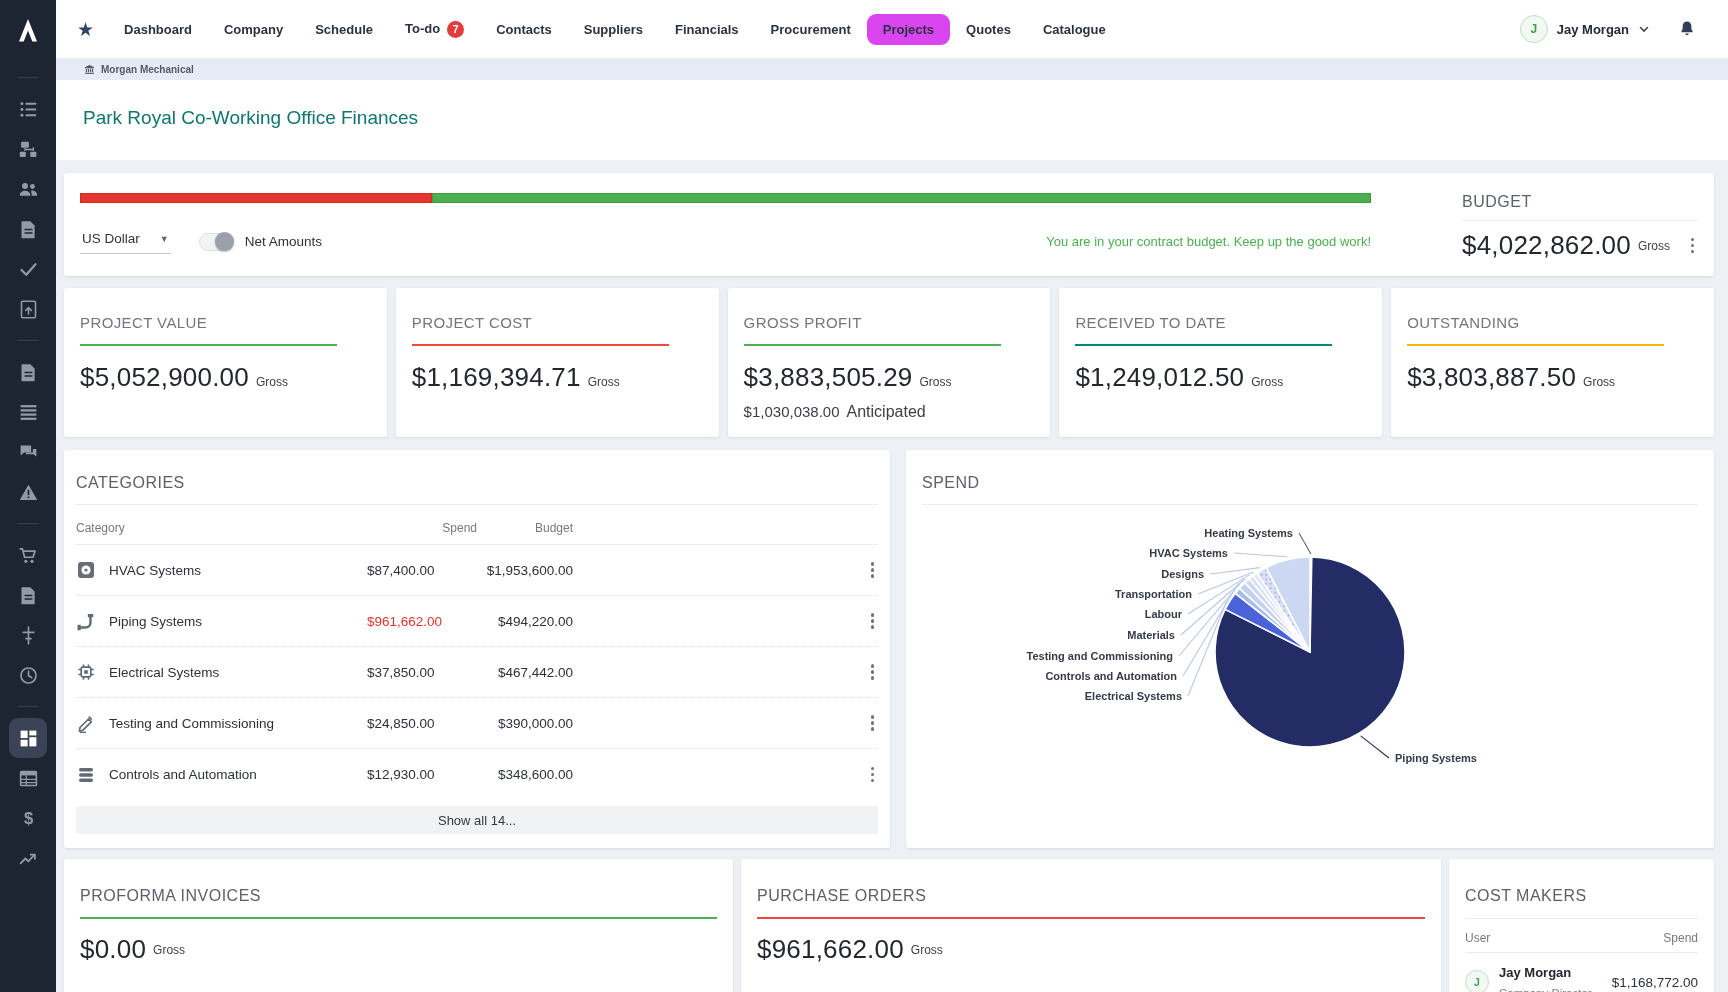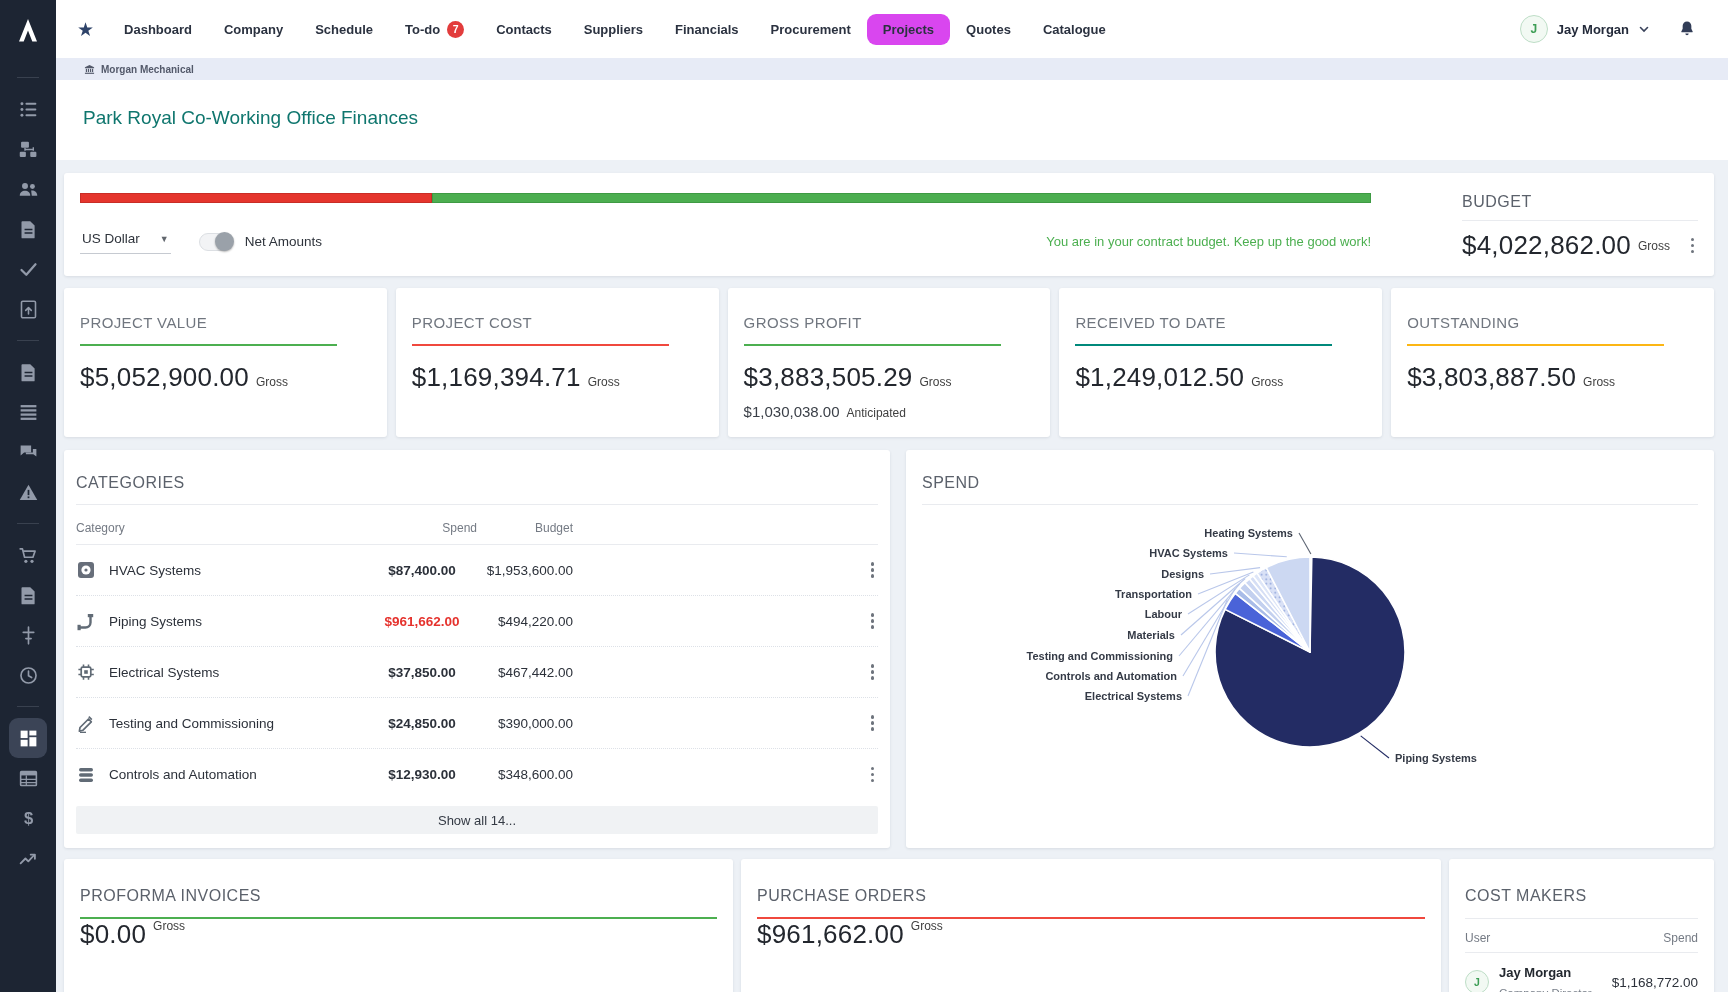--- a/index.html
+++ b/index.html
@@ -10,21 +10,21 @@
 .logo{height:58px;display:flex;align-items:center;justify-content:center}
 .side-icons{flex:1;display:flex;flex-direction:column;align-items:center;padding-top:8px}
 .side-item{height:40px;width:38px;display:flex;align-items:center;justify-content:center;border-radius:9px;color:#929aa9;cursor:pointer;flex-shrink:0}
 .side-item svg{width:21px;height:21px}
 .side-item.active{background:#3b4456;color:#fff}
 .side-div{width:22px;border-top:1px solid #39414f;margin:11px 0;flex-shrink:0}
 
 .main{flex:1;display:flex;flex-direction:column;min-width:0}
 .topnav{height:58px;background:#fff;display:flex;align-items:center;padding-left:21px;flex-shrink:0}
 .star{color:#2e4369;font-size:19px;margin-right:14px;cursor:pointer;line-height:1}
-.nav-item{padding:8px 16px;font-size:13px;font-weight:600;color:#2b3240;border-radius:9px;display:flex;align-items:center;cursor:pointer;white-space:nowrap}
+.nav-item{padding:8px 16px;font-size:13px;font-weight:600;color:#2b3240;border-radius:9px;display:flex;cursor:pointer;white-space:nowrap}
 .nav-item.active{background:#d946ef}
 .badge{background:#e23c3c;color:#fff;border-radius:50%;min-width:17px;height:17px;font-size:10.5px;display:flex;align-items:center;justify-content:center;margin-left:7px;font-weight:700}
 .userbox{margin-left:auto;display:flex;align-items:center;gap:9px;cursor:pointer}
 .avatar{width:28px;height:28px;border-radius:50%;background:#f2f9f3;border:1px solid #bedec7;color:#3d9e55;font-size:12px;font-weight:700;display:flex;align-items:center;justify-content:center}
 .uname{font-size:13px;font-weight:700;color:#232a3a}
 .chev{color:#39425a;display:flex}
 .bell{margin:0 31px 0 27px;color:#323d57;cursor:pointer;display:flex}
 
 .breadcrumb{height:22px;background:#e7ebf6;display:flex;align-items:center;padding-left:28px;gap:6px;flex-shrink:0}
 .breadcrumb span{font-size:10px;font-weight:700;color:#53596a;cursor:pointer}
@@ -58,47 +58,47 @@
 .b-right .hr{margin-top:9px}
 .b-val-row{display:flex;align-items:center;margin-top:9px}
 .b-val-row .kebab{margin-left:auto}
 
 .kpi-row{display:flex;gap:9px;height:149px;margin-bottom:13px}
 .kpi{flex:1;padding:26px 16px 0}
 .kpi-label{font-size:15px;color:#70767f;letter-spacing:.4px;white-space:nowrap}
 .kpi-line{width:257px;height:2px;margin-top:13px}
 .kpi-val{display:flex;align-items:baseline;margin-top:16px}
 .kpi-extra{margin-top:10px;font-size:15px;color:#3a3f47}
-.kpi-extra .unit{font-size:12px}
+.kpi-extra .unit{font-size:16px}
 
 .mid-row{display:flex;gap:16px;height:398px;margin-bottom:11px}
 .cats{width:826px;padding:24px 12px 0}
 .cats .hr{margin-top:12px}
 .t-head{display:grid;grid-template-columns:291px 110px 96px 1fr;align-items:center;height:34px;margin-top:6px;border-bottom:1px solid #e9ebef;font-size:12px;color:#747a84}
 .t-head .col-r{text-align:right}
 .t-row{display:grid;grid-template-columns:291px 110px 96px 1fr;align-items:center;height:51px;border-bottom:1px dotted #dde1e7;font-size:13.5px;color:#2c313a}
 .t-row:last-of-type{border-bottom:none}
 .t-name{display:flex;align-items:center;gap:13px}
 .t-name svg{width:20px;height:20px;color:#61localhost6b76}
 .t-name svg{color:#616b76}
-.t-spend{text-align:center;font-weight:700}
+.t-spend{text-align:left;font-weight:400}
 .t-budget{text-align:right}
 .t-kebab{justify-self:end}
 .showall{margin-top:6px;height:28px;background:#f0f2f4;border-radius:2px;display:flex;align-items:center;justify-content:center;font-size:13px;color:#343a44;cursor:pointer}
 .spend-card{flex:1;padding:24px 16px 0}
 .spend-card .hr{margin-top:12px}
 .chart-wrap{position:relative}
 
 .bot-row{display:flex;gap:8px;height:180px}
 .bot-card{padding:28px 16px 0}
 .proforma{width:669px}
 .purchase{width:700px}
 .costmakers{width:265px}
 .bot-line{height:2px;margin-top:12px}
-.bot-val{display:flex;align-items:flex-start;}
+.bot-val{display:flex;align-items:center;margin-top:15px}
 .cm .hr{margin-top:13px}
 .cm-head{display:flex;justify-content:space-between;align-items:center;height:30px;margin-top:4px;border-bottom:1px solid #e9ebef;font-size:12px;color:#747a84}
 .cm-row{display:flex;align-items:center;margin-top:9px}
 .cm-av{width:24px;height:24px;border-radius:50%;background:#f2f9f3;border:1px solid #bedec7;color:#3d9e55;font-size:10.5px;font-weight:700;display:flex;align-items:center;justify-content:center;flex-shrink:0}
 .cm-id{margin-left:10px;line-height:1.25}
 .cm-name{font-size:13px;font-weight:700;color:#23282f}
 .cm-role{font-size:11.5px;color:#7a818b}
 .cm-spend{margin-left:auto;font-size:13.5px;color:#2c313a}
 </style>
 </head>

